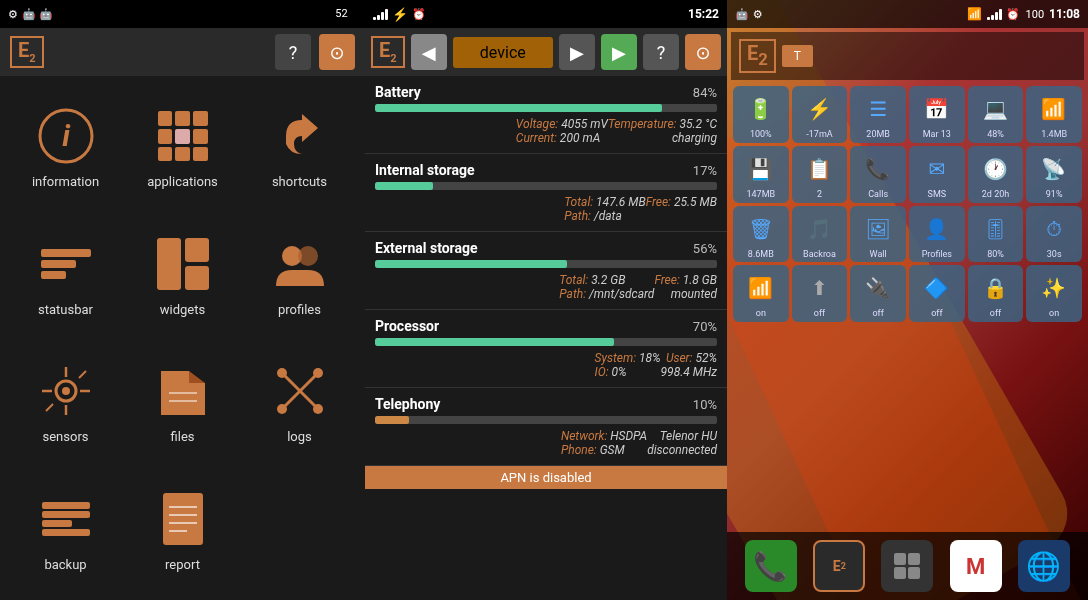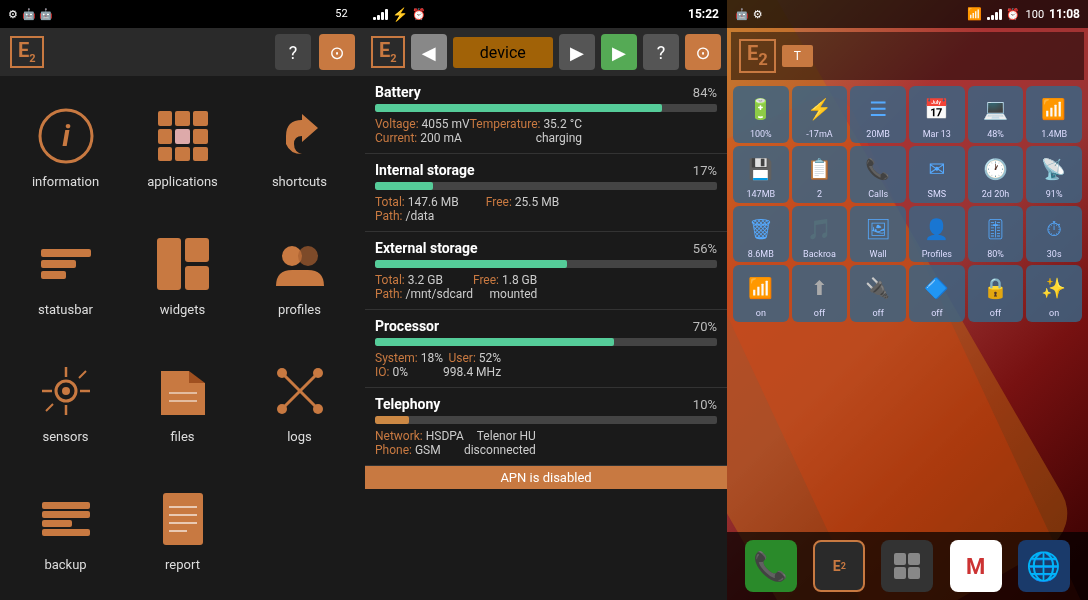--- a/index.html
+++ b/index.html
@@ -172,22 +172,23 @@
       overflow: hidden;
     }
     .progress-fill {
       height: 100%;
       background: #5c9;
       border-radius: 2px;
     }
     .progress-fill.orange-bar { background: #c84; }
     .info-details {
       display: flex;
-      justify-content: flex-start;
+      justify-content: flex-end;
       flex-wrap: wrap;
+      font-style: italic;
     }
     .info-detail { color: #c87941; font-size: 12px; }
     .info-detail span { color: #ccc; }
     .info-right { text-align: right; color: #ccc; font-size: 12px; }
     .apn-banner {
       background: #c87941;
       color: #fff;
       text-align: center;
       padding: 4px;
       font-size: 13px;
@@ -571,21 +572,21 @@
       </div>
       <div class="progress-bar">
         <div class="progress-fill" style="width:17%;"></div>
       </div>
       <div class="info-details">
         <div>
           <div class="info-detail">Total: <span>147.6 MB</span></div>
           <div class="info-detail">Path: <span>/data</span></div>
         </div>
         <div class="info-right">
-          <div style="color:#c87941;margin-left:27px;">Free: <span style="color:#ccc;">25.5 MB</span></div>
+          <div style="color:#c87941;">Free: <span style="color:#ccc;">25.5 MB</span></div>
         </div>
       </div>
     </div>
 
     <div class="info-section">
       <div class="info-section-header">
         <span class="info-section-title">External storage</span>
         <span class="info-pct">56%</span>
       </div>
       <div class="progress-bar">

